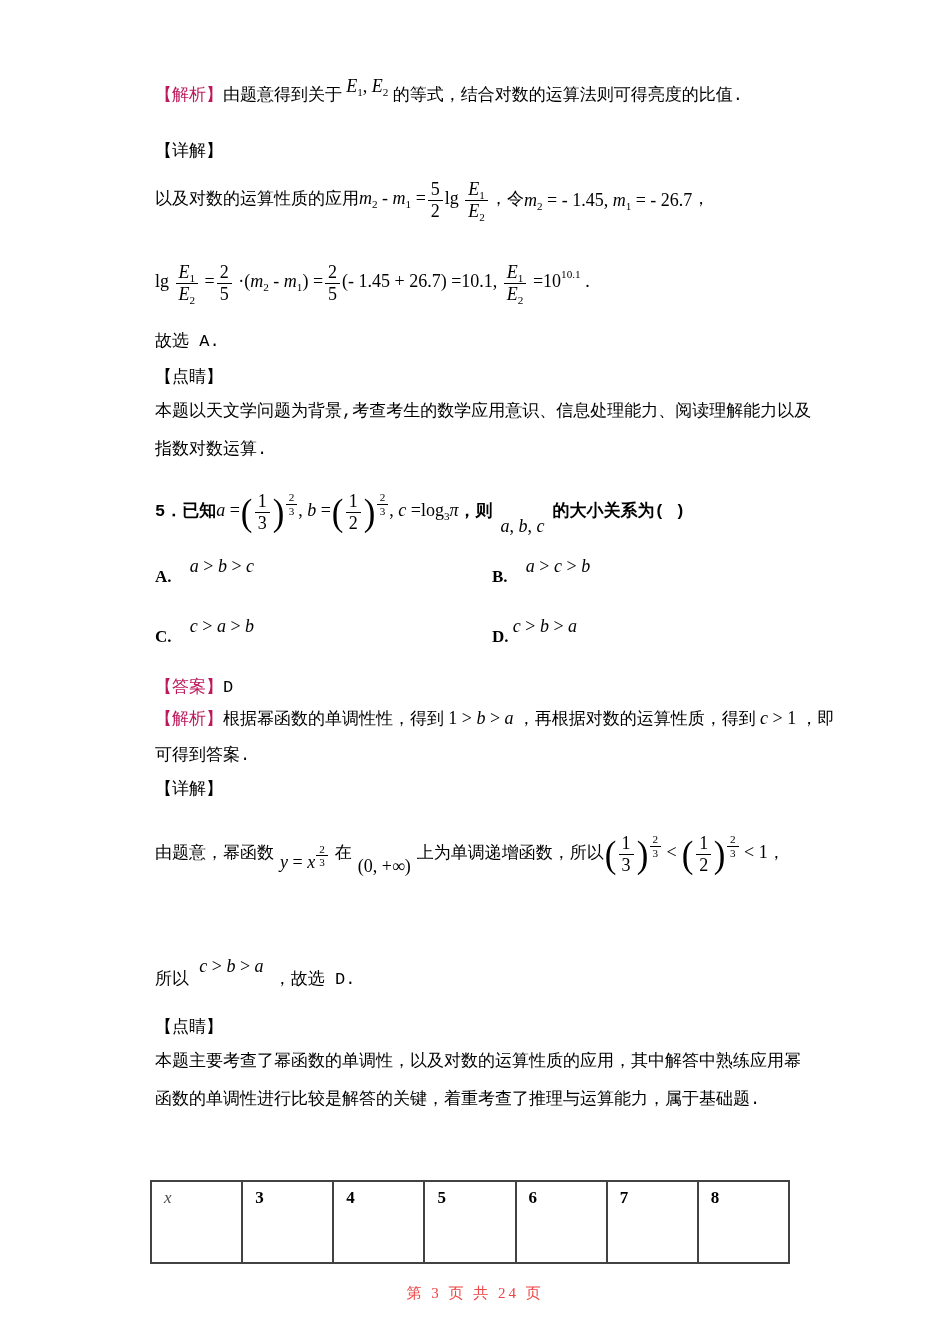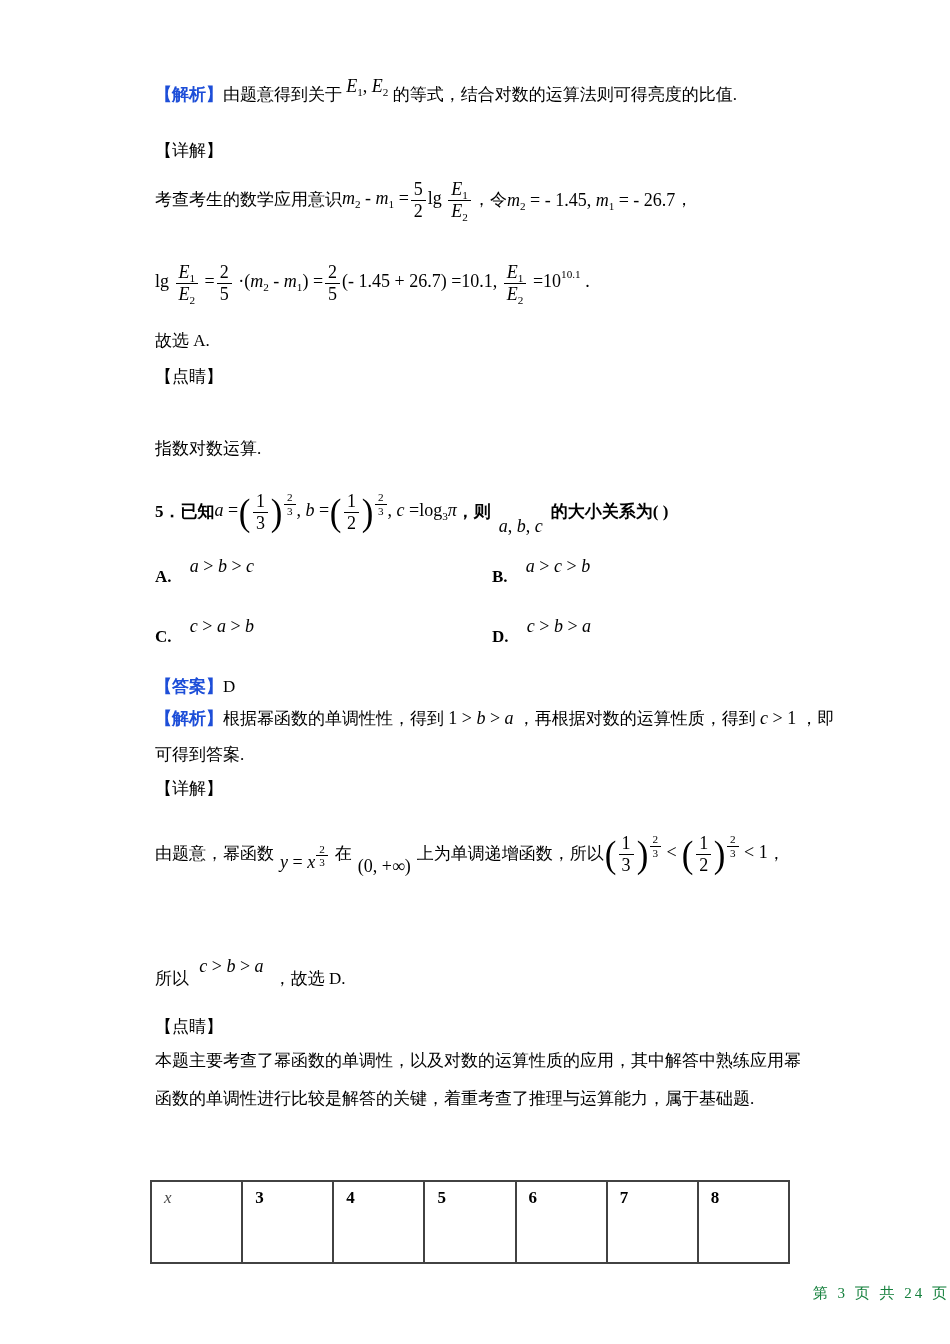--- a/index.html
+++ b/index.html
@@ -1,23 +1,23 @@
 <!DOCTYPE html>
 <html><head>
 <meta charset="utf-8">
 <style>
   html,body{margin:0;padding:0;background:#ffffff;}
   body{width:950px;height:1344px;position:relative;overflow:hidden;
        font-family:"Liberation Serif","DejaVu Serif",serif;color:#000;}
   .page{position:absolute;inset:0;background:#fff;}
   .line{position:absolute;left:155px;white-space:nowrap;font-size:17px;line-height:1.35;}
   .flexline{display:flex;align-items:center;}
-  .cn{font-family:Liberation Serif, serif;}
+  .cn{font-family:Liberation Mono, monospace;}
   .b{font-weight:bold;}
-  .blue{color:#1d4ed8;font-weight:bold;}
+  .blue{color:#be185d;font-weight:normal;}
   
   .fm{font-family:"Liberation Serif","DejaVu Serif",serif;display:inline-block;position:relative;font-size:18px;}
   .fm .it{font-style:italic;}
   .fm .rm{font-style:normal;}
   .f{display:inline-flex;flex-direction:column;align-items:center;vertical-align:middle;
      margin:0 2px;line-height:1.15;text-align:center;}
   .f > .n{border-bottom:1.4px solid #000;padding:0 3px;display:block;}
   .f > .d{padding:0 3px;display:block;}
   .sb{display:inline-block;font-size:0.62em;position:relative;top:0.38em;}
   .sp{display:inline-block;font-size:0.62em;position:relative;top:-0.85em;}
@@ -30,40 +30,40 @@
   
   .opt{display:inline-block;width:337px;vertical-align:top;}
   .opt-label{font-weight:bold;font-size:17px;}
   
   .sample-table{position:absolute;left:150px;top:1180px;width:640px;height:84px;
                 border-collapse:collapse;table-layout:fixed;}
   .sample-table td{border:2px solid #424242;vertical-align:top;padding:6px 0 0 12px;
                    font-size:17px;background:#fff;}
   .sample-table td.xcell{font-style:italic;color:#4a4a4a;}
   .sample-table td.numcell{font-weight:bold;}
-  .footer{position:absolute;left:0;top:1284px;width:100%;text-align:right;
-          font-size:15px;letter-spacing:3px;color:#15803d;}
+  .footer{position:absolute;left:0;top:1284px;width:100%;text-align:center;
+          font-size:15px;letter-spacing:3px;color:#ef4444;}
 </style>
 </head>
 <body>
 
 <div class="page">
 
   <div class="line" style="top:82px">
     <span class="blue">【解析】</span><span class="cn">由题意得到关于</span>
     <span class="fm up8"><span class="it">E</span><span class="sb"><span class="rm">1</span></span><span class="rm">, </span><span class="it">E</span><span class="sb"><span class="rm">2</span></span></span>
     <span class="cn">的等式，结合对数的运算法则可得亮度的比值.</span>
   </div>
 
   <div class="line" style="top:140px">
     <span class="cn">【详解】</span>
   </div>
 
   <div class="line flexline" style="top:168px;height:64px">
-    <span class="cn">考查考生的数学应用意识</span>
+    <span class="cn">以及对数的运算性质的应用</span>
     <span class="fm"><span class="it">m</span><span class="sb"><span class="rm">2</span></span><span class="rm"> - </span><span class="it">m</span><span class="sb"><span class="rm">1</span></span><span class="rm"> =</span><span class="f">
           <span class="n"><span class="rm">5</span></span>
           <span class="d"><span class="rm">2</span></span>
         </span><span class="rm">lg </span><span class="f">
           <span class="n"><span class="it">E</span><span class="sb"><span class="rm">1</span></span></span>
           <span class="d"><span class="it">E</span><span class="sb"><span class="rm">2</span></span></span>
         </span></span>
     <span class="cn">，令</span>
     <span class="fm"><span class="it">m</span><span class="sb"><span class="rm">2</span></span><span class="rm"> = - 1.45, </span><span class="it">m</span><span class="sb"><span class="rm">1</span></span><span class="rm"> = - 26.7</span></span>
     <span class="cn">，</span>
@@ -85,20 +85,23 @@
         </span><span class="rm"> =10</span><span class="sp"><span class="rm">10.1</span></span><span class="rm"> .</span></span>
   </div>
 
   <div class="line" style="top:330px">
     <span class="cn">故选 A.</span>
   </div>
 
   <div class="line" style="top:366px">
     <span class="cn">【点睛】</span>
   </div>
+  <div class="line" style="top:400px">
+    <span class="cn">本题以天文学问题为背景,考查考生的数学应用意识、信息处理能力、阅读理解能力以及</span>
+  </div>
   <div class="line" style="top:438px">
     <span class="cn">指数对数运算.</span>
   </div>
 
   <div class="line flexline" style="top:476px;height:72px">
     <span class="cn b">5．</span>
     <span class="cn b">已知</span>
     <span class="fm"><span class="it">a</span><span class="rm"> =</span><span class="bp">(</span><span class="f">
           <span class="n"><span class="rm">1</span></span>
           <span class="d"><span class="rm">3</span></span>
@@ -126,21 +129,21 @@
       <span class="fm up10" style="margin-left:14px"><span class="it">a</span><span class="rm"> &gt; </span><span class="it">c</span><span class="rm"> &gt; </span><span class="it">b</span></span>
     </span>
   </div>
 
   <div class="line" style="top:624px">
     <span class="opt">
       <span class="opt-label">C.</span>
       <span class="fm up10" style="margin-left:14px"><span class="it">c</span><span class="rm"> &gt; </span><span class="it">a</span><span class="rm"> &gt; </span><span class="it">b</span></span>
     </span><span class="opt">
       <span class="opt-label">D.</span>
-      <span class="fm up10" style="margin-left:14px"><span class="it">c</span><span class="rm"> &gt; </span><span class="it">b</span><span class="rm"> &gt; </span><span class="it">a</span></span>
+      <span class="fm up10" style=""><span class="it">c</span><span class="rm"> &gt; </span><span class="it">b</span><span class="rm"> &gt; </span><span class="it">a</span></span>
     </span>
   </div>
 
   <div class="line" style="top:676px">
     <span class="blue">【答案】</span><span class="cn">D</span>
   </div>
 
   <div class="line" style="top:706px">
     <span class="blue">【解析】</span><span class="cn">根据幂函数的单调性性，得到</span>
     <span class="fm"><span class="rm">1 &gt; </span><span class="it">b</span><span class="rm"> &gt; </span><span class="it">a</span></span>

